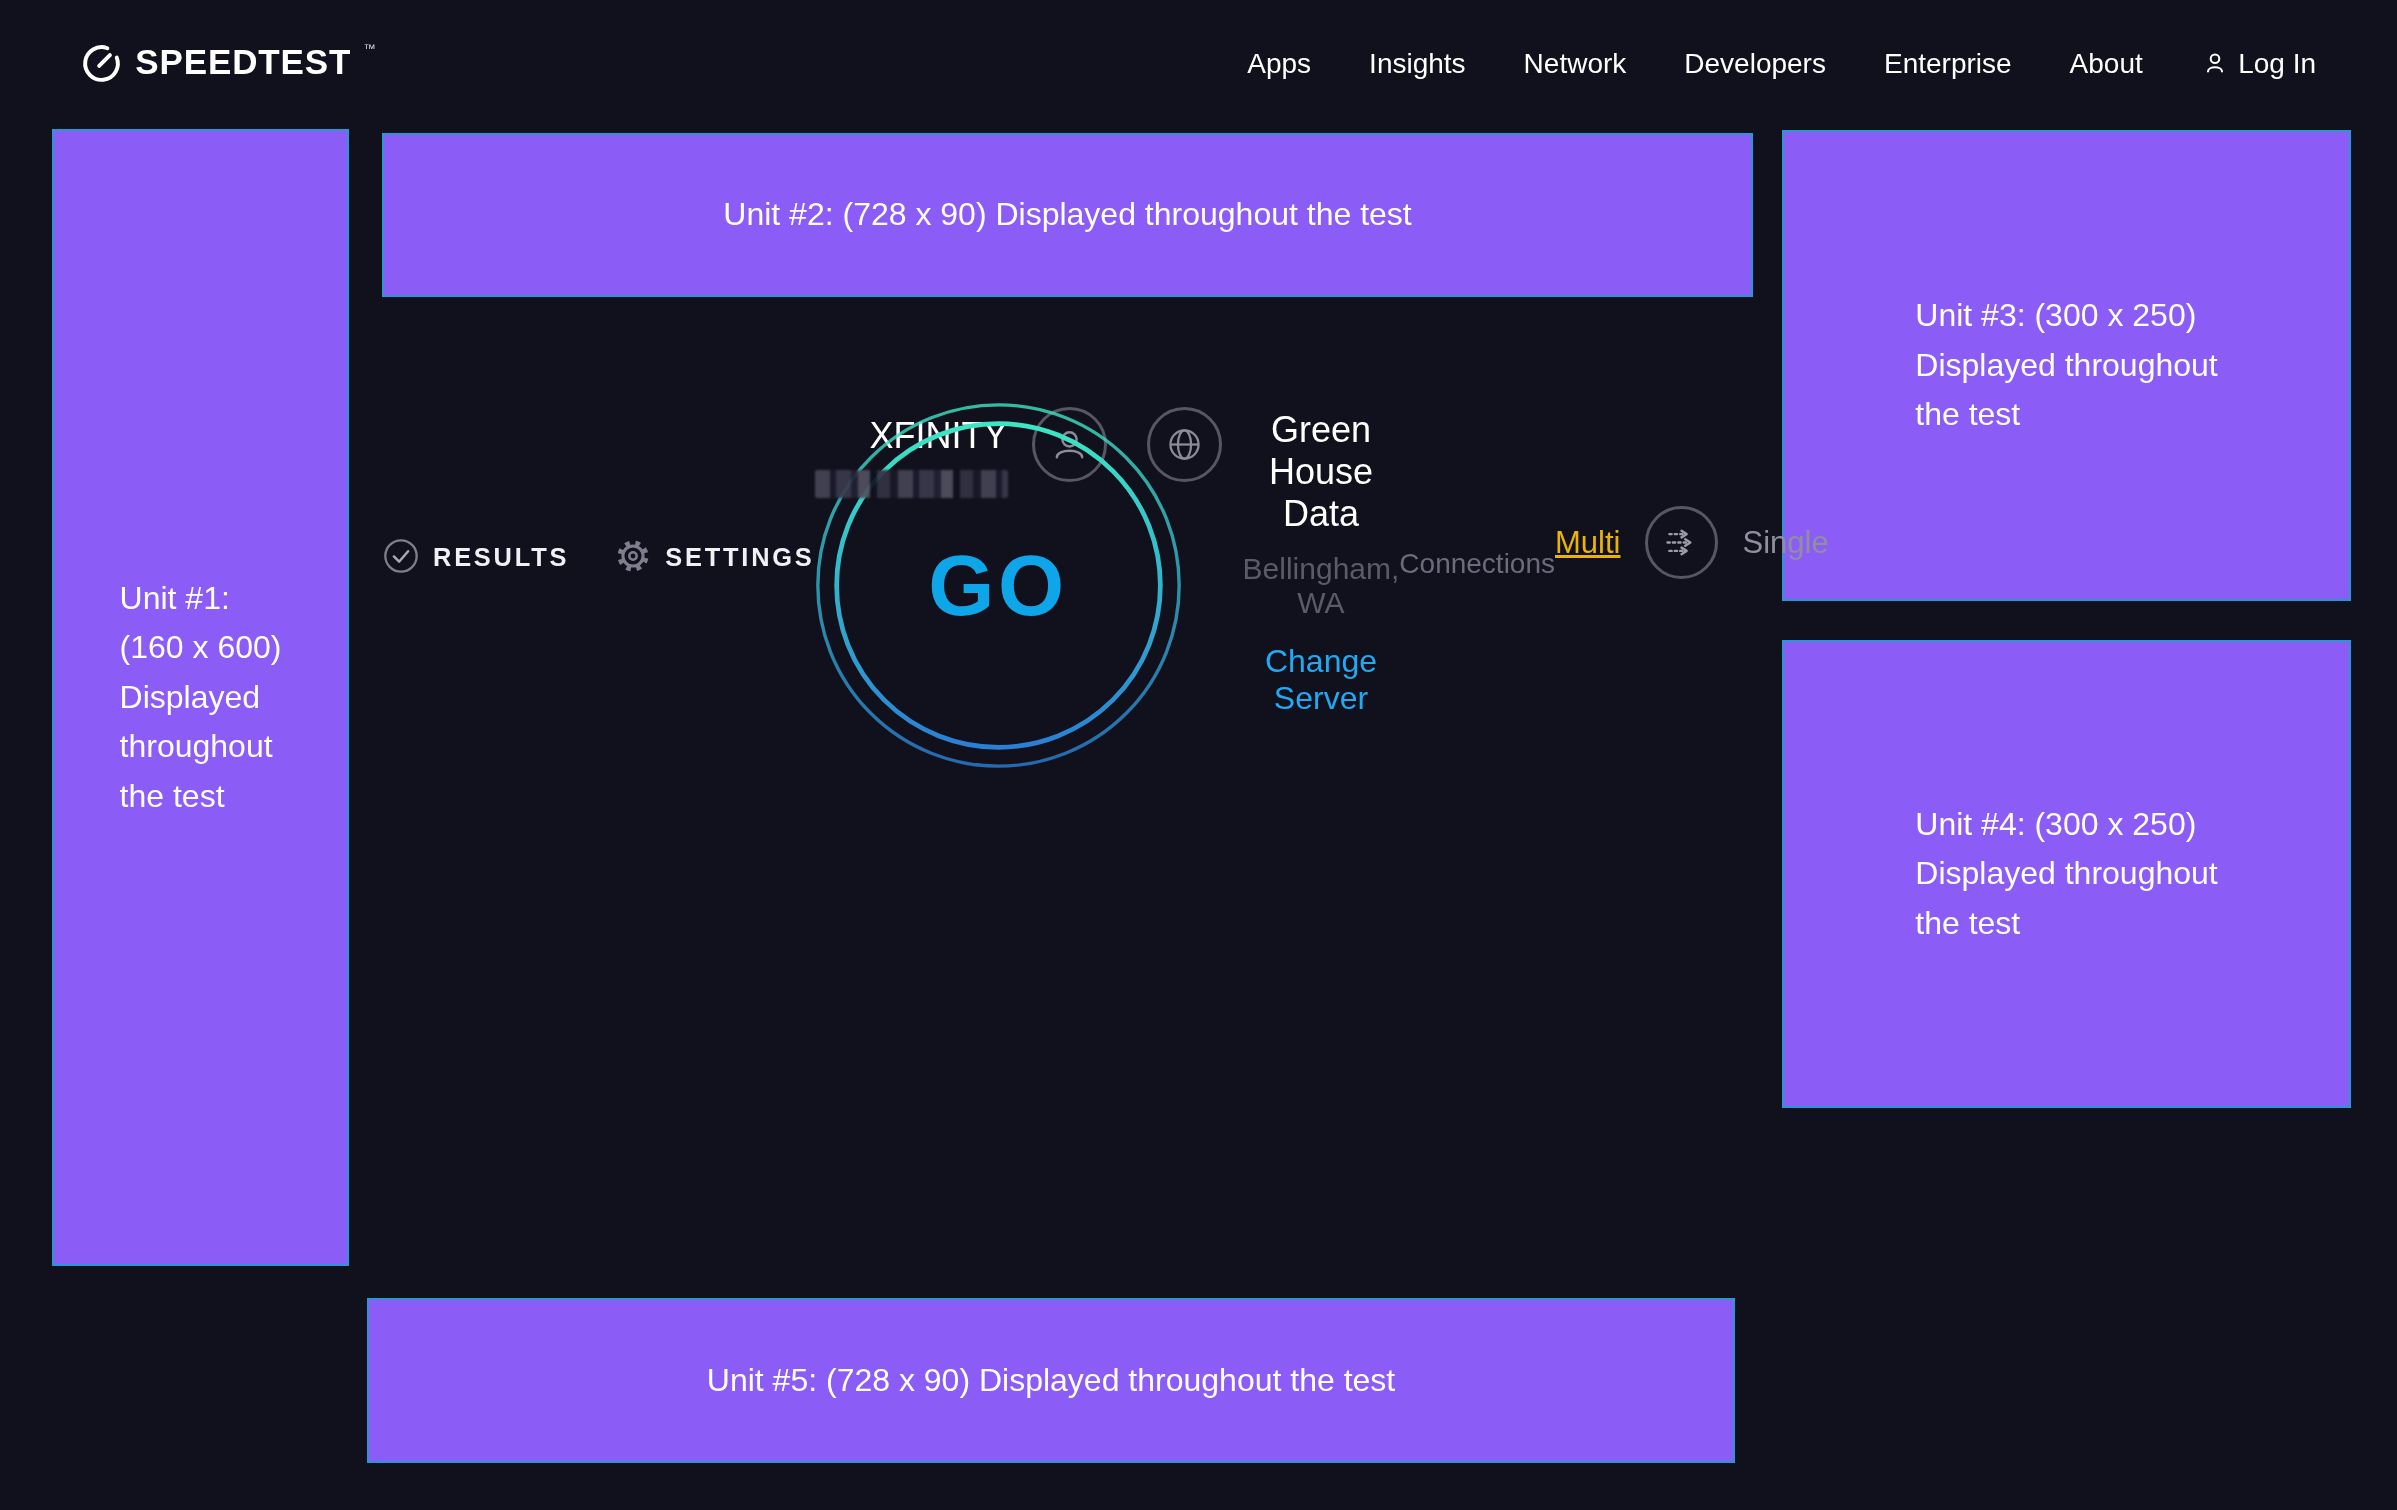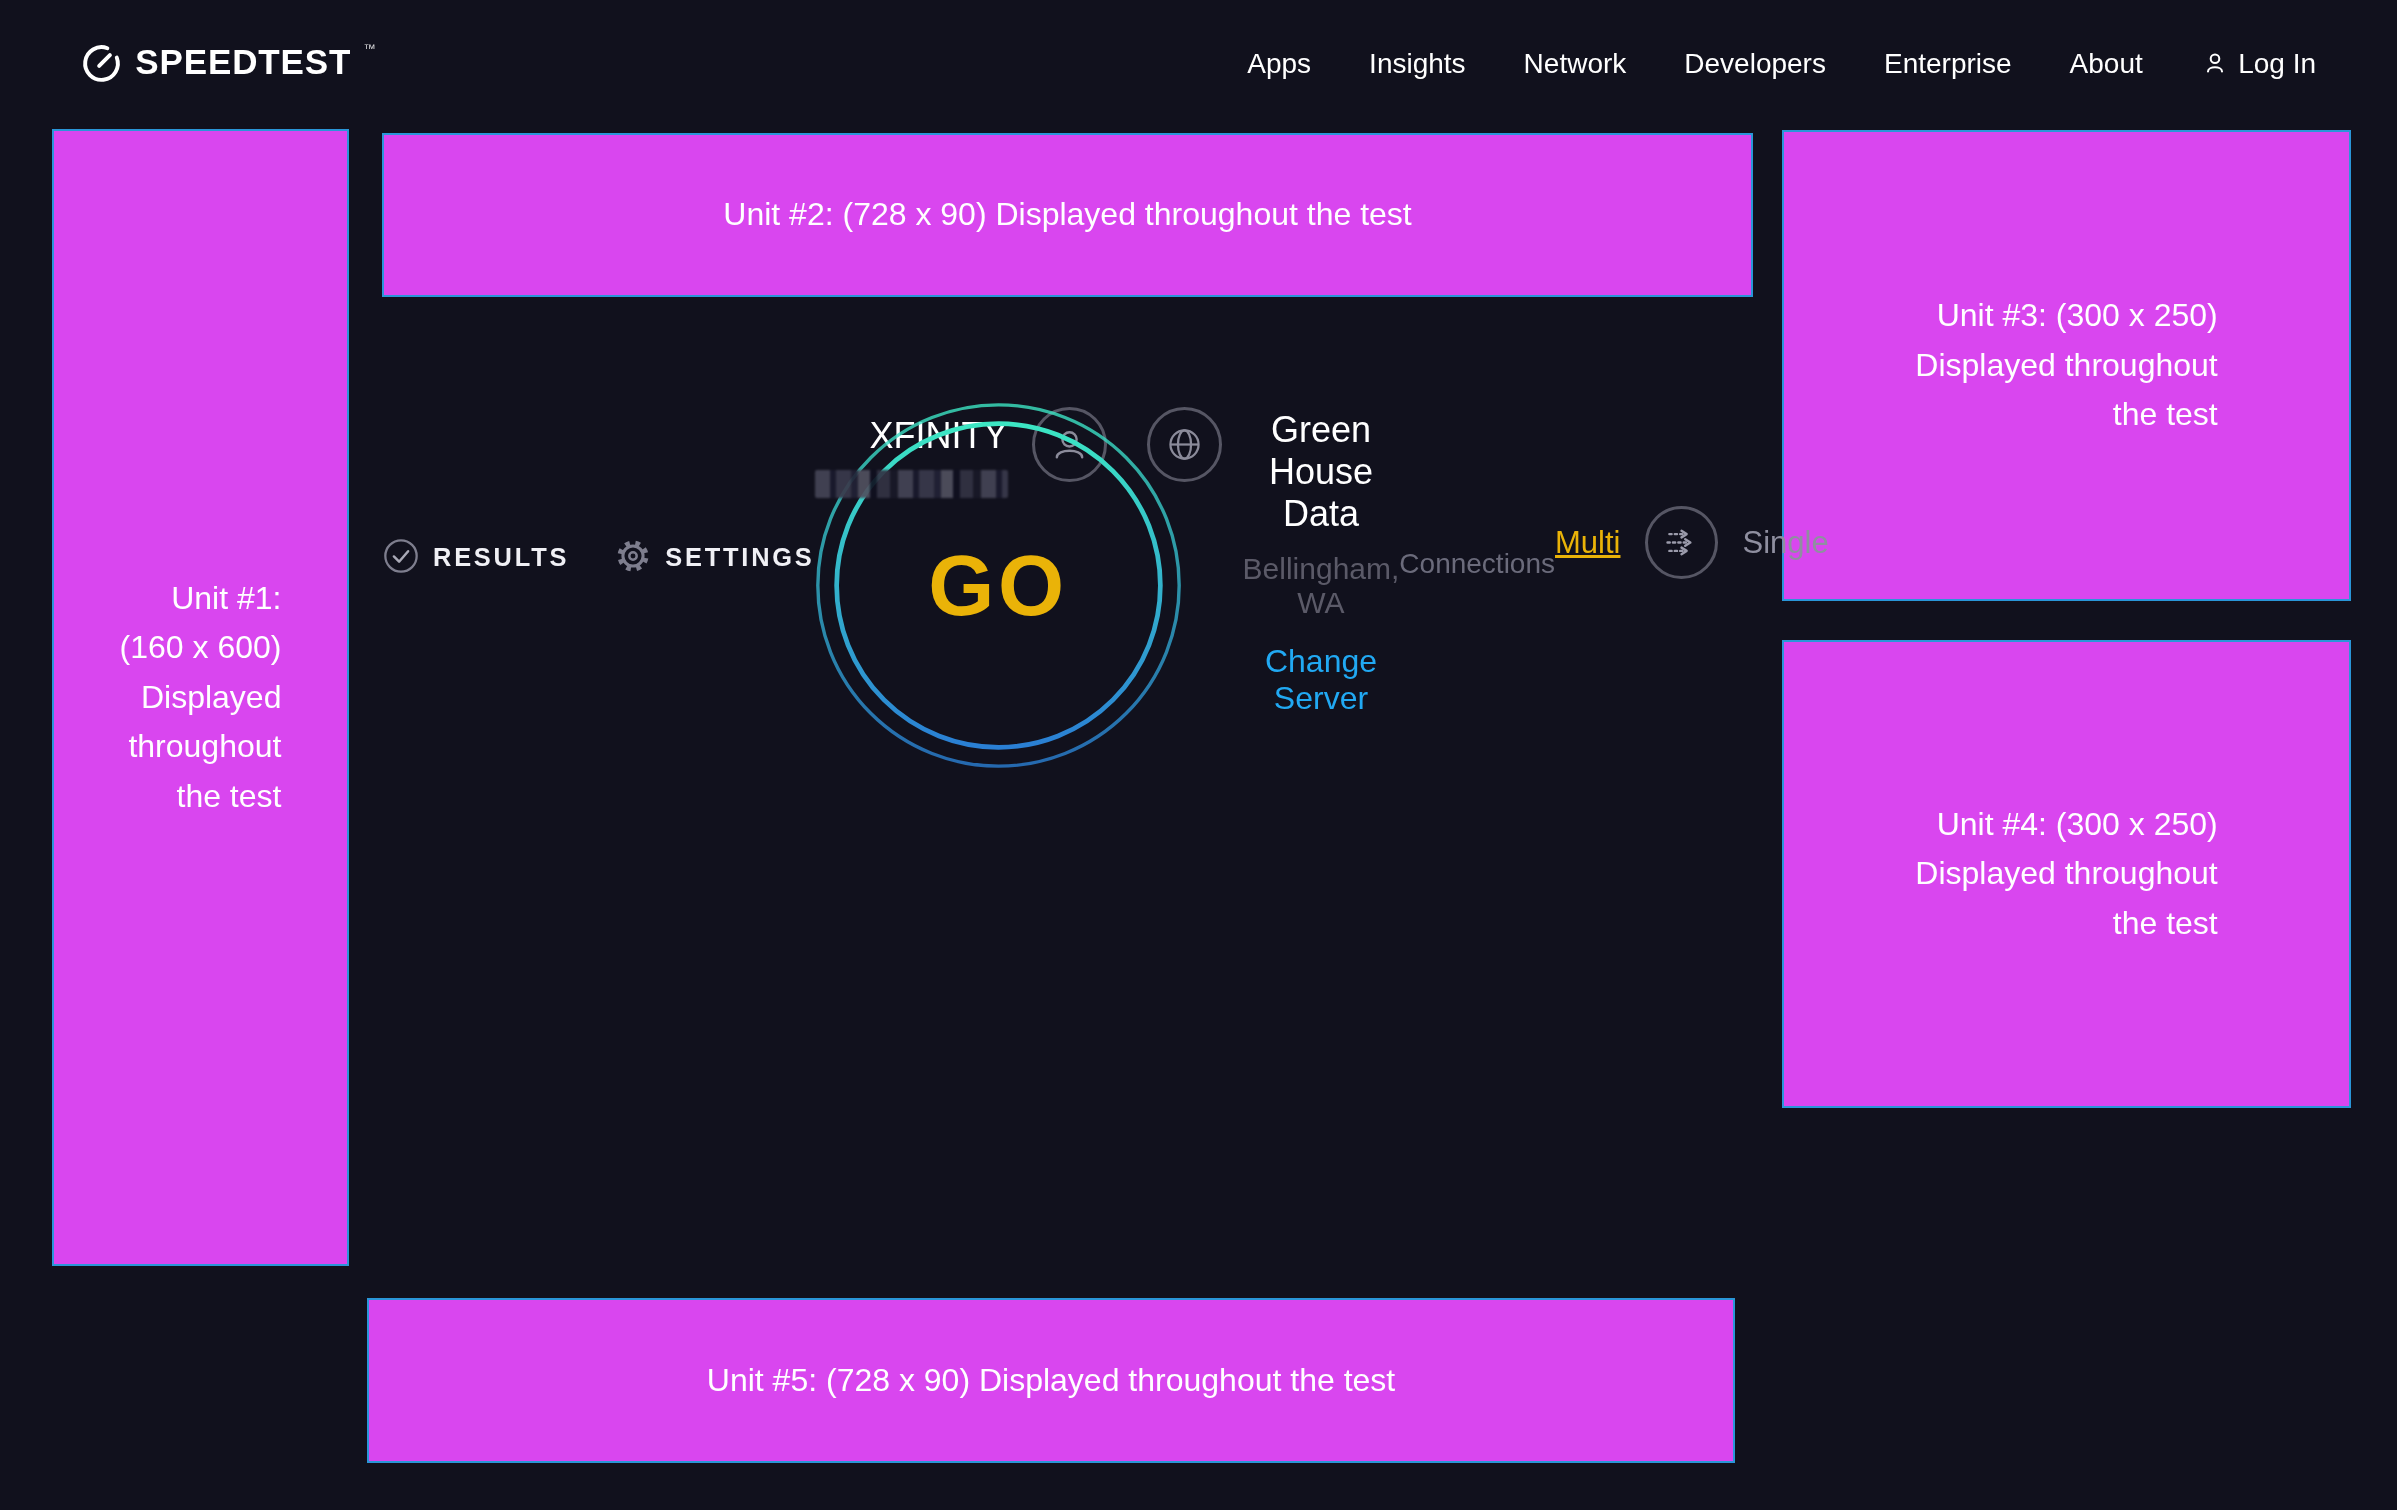--- a/index.html
+++ b/index.html
@@ -20,44 +20,44 @@
   }
   .logo { display:flex; align-items:flex-start; gap:12.2px; cursor:pointer; }
   .logo svg { margin-top:1.9px; }
   .logo-text { font-size:35px; font-weight:700; letter-spacing:0.9px; color:#fff; line-height:43px;}
   .logo-tm { font-size:12.2px; margin-top:1.9px; color:#fff; opacity:.85; }
   .nav { display:flex; align-items:center; gap:58px; }
   .nav-item { font-size:28px; color:#fff; cursor:pointer; white-space:nowrap; }
   .login { display:flex; align-items:center; gap:9.4px; cursor:pointer; }
   
   .ad {
-    position:absolute; background:#d946ef; border:2.8px solid #2a96d8;
+    position:absolute; background:#8b5cf6; border:2.8px solid #2a96d8;
     display:flex; align-items:center; justify-content:center;
-    text-align:right; cursor:pointer;
+    text-align:left; cursor:pointer;
   }
   .ad span { white-space:pre-line; font-size:32px; line-height:1.55; color:#fff; }
   .ad1 { left:52px;  top:129px;  width:297px;  height:1137px; }
   .ad2 { left:382px; top:133px;  width:1371px; height:164px; }
   .ad3 { left:1782px;top:130px;  width:569px;  height:471px; }
   .ad4 { left:1782px;top:640px;  width:569px;  height:468px; }
   .ad5 { left:367px; top:1298px; width:1368px; height:165px; }
   
   .main {
     position:absolute; left:382px; top:297px; width:1372px;
     display:flex; flex-direction:row; align-items:center;
   }
   .tabs { display:flex; gap:45px; margin-top:49px; align-items:center; }
   .tab { display:flex; align-items:center; gap:13px; cursor:pointer; }
   .tab-label { font-size:25.4px; font-weight:700; letter-spacing:2.8px; color:#f0f0f5; }
   .go-wrap { position:relative; width:367px; height:367px; margin-top:105px; cursor:pointer; }
   .go-wrap svg { position:absolute; left:0; top:0; }
   .go-label {
     position:absolute; left:0; top:0; width:367px; height:367px;
     display:flex; align-items:center; justify-content:center;
-    font-size:85px; font-weight:600; letter-spacing:3.8px; color:#eab308;
+    font-size:85px; font-weight:600; letter-spacing:3.8px; color:#0ea5e9;
   }
   
   .hostrow { display:flex; margin-top:58px; align-items:flex-start; gap:40px; }
   .isp-group { display:flex; gap:24px; align-items:flex-start; }
   .isp-col { display:flex; flex-direction:column; align-items:flex-end; margin-top:7.5px;}
   .isp-name { font-size:36px; font-weight:500; color:#fff; }
   .masked-ip {
     width:193px; height:28px; margin-top:13px; border-radius:1.9px; opacity:.92;
     background:repeating-linear-gradient(90deg,
       #454556 0 15px,#1a1a2e 15px 21px,#3a3a4c 21px 36px,#222236 36px 43px,

